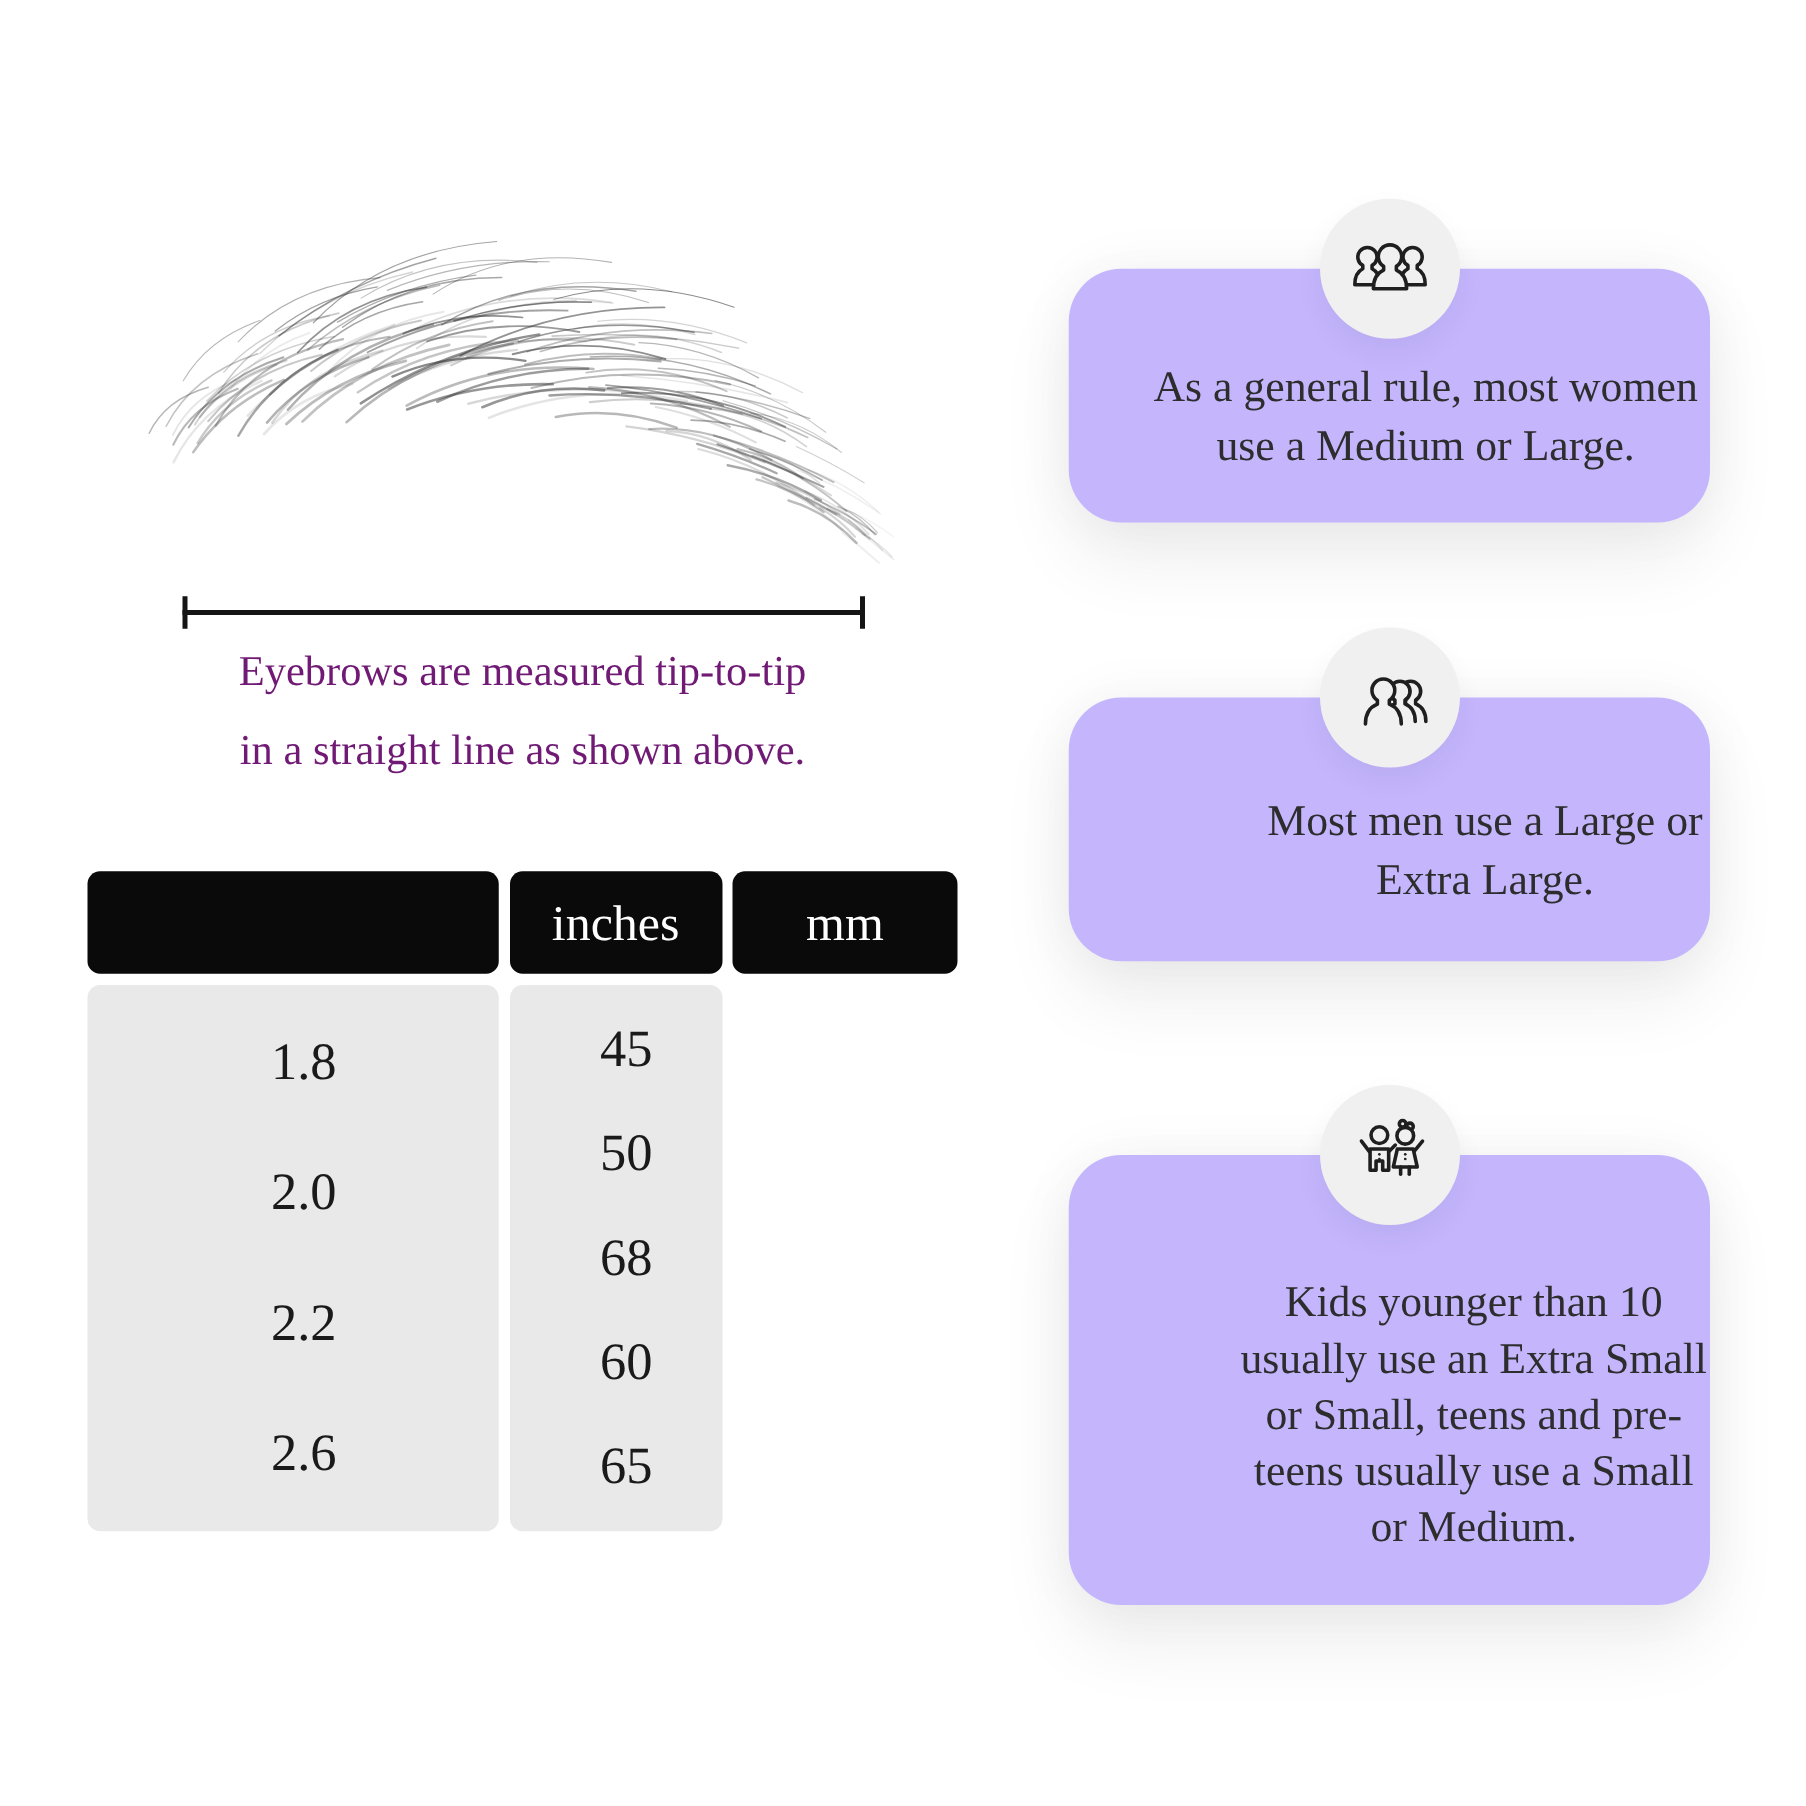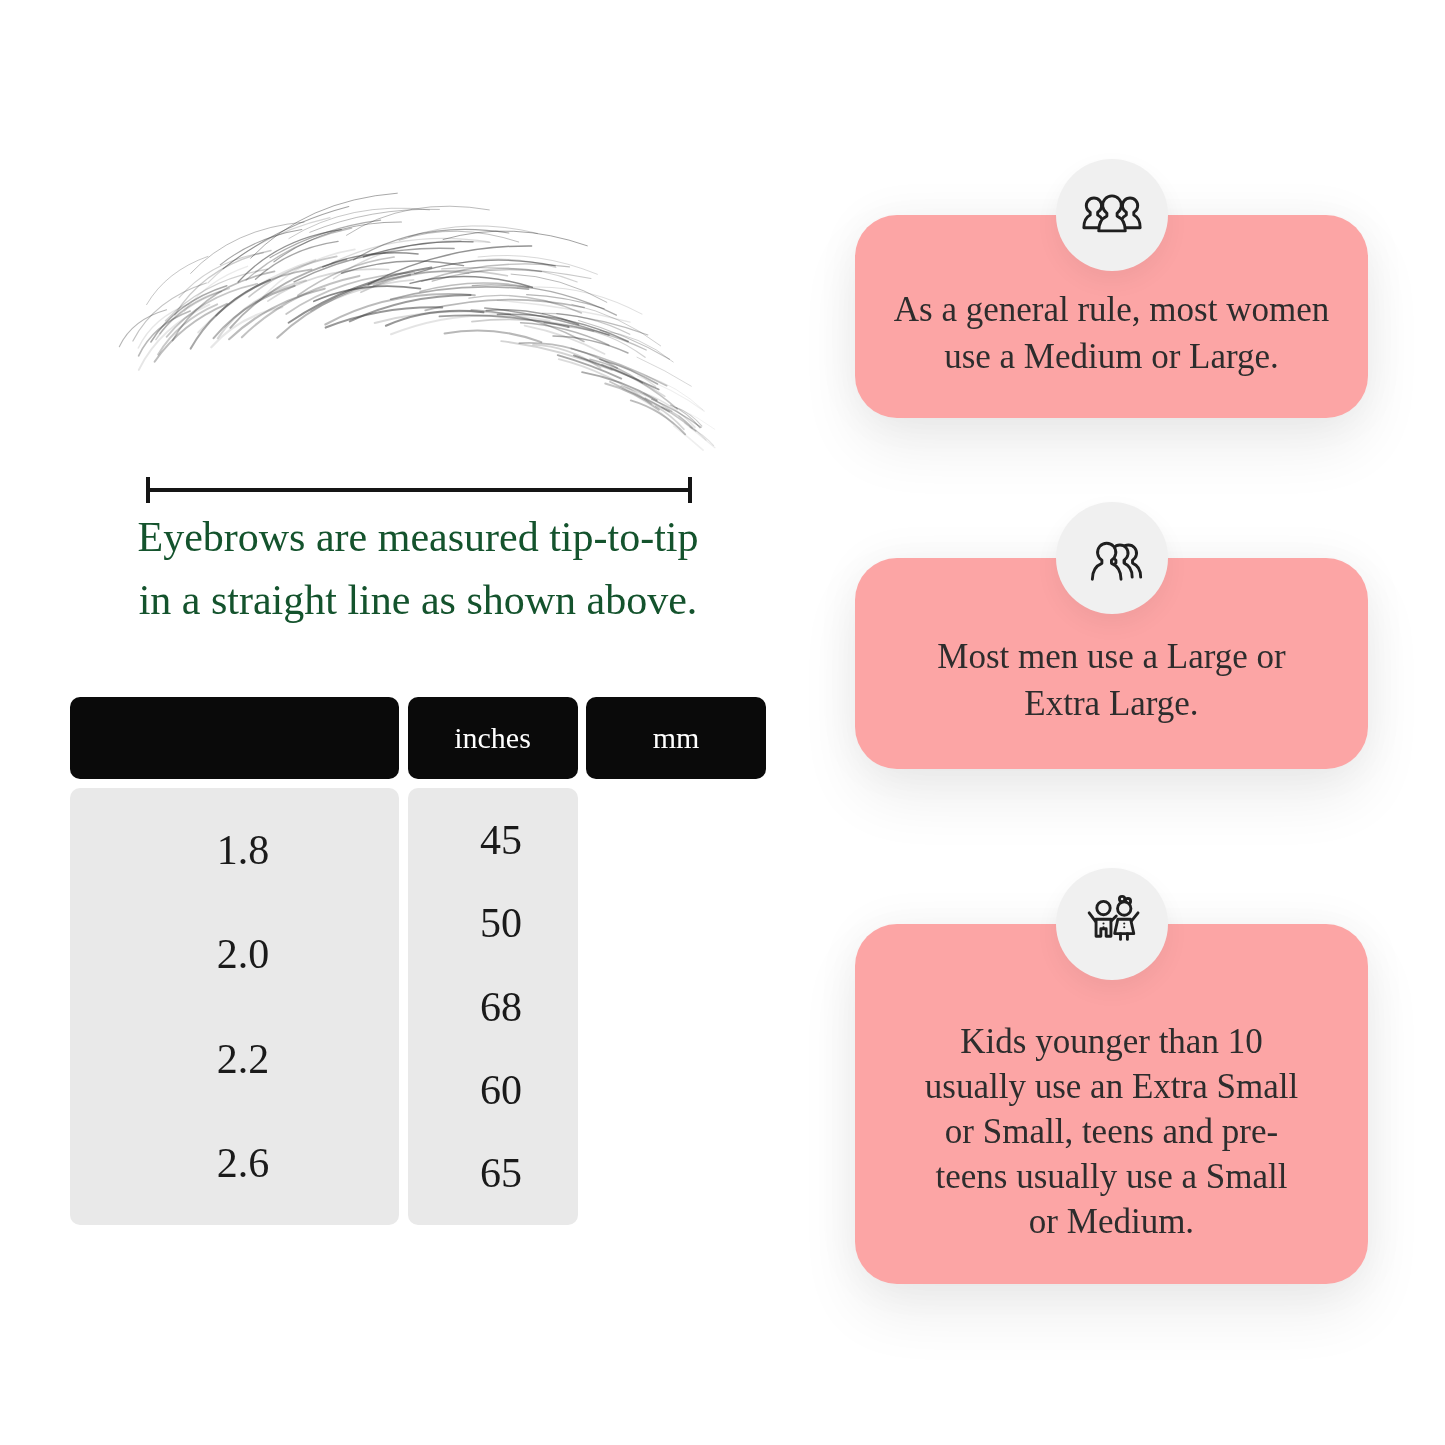--- a/index.html
+++ b/index.html
@@ -8,40 +8,40 @@
 
   
   .brow-svg{position:absolute;left:105px;top:238px;width:600px;height:210px;overflow:visible;}
 
   .measure-line{position:absolute;left:146px;top:488px;width:546px;height:4px;background:#151515;}
   .measure-cap{position:absolute;top:-11px;width:4px;height:26px;background:#151515;}
   .measure-cap.left{left:0;}
   .measure-cap.right{right:0;}
 
   .caption{position:absolute;left:88px;top:506px;width:660px;text-align:center;
-           font-size:42px;line-height:63px;color:#14532d;}
+           font-size:34px;line-height:63px;color:#701a75;}
 
   
   .size-table{position:absolute;left:70px;top:697px;width:696px;height:528px;}
   .th-row{position:absolute;top:0;left:0;width:696px;height:82px;display:grid;
           grid-template-columns:329px 170px 180px;column-gap:8.5px;}
-  .th{background:#0a0a0a;border-radius:10px;color:#ffffff;font-size:30px;
+  .th{background:#0a0a0a;border-radius:10px;color:#ffffff;font-size:40px;
       display:flex;align-items:center;justify-content:center;}
   .tbody{position:absolute;top:91px;left:0;width:696px;height:437px;display:grid;
          grid-template-columns:329px 170px 180px;column-gap:8.5px;}
   .tcol{background:#e9e9e9;border-radius:10px;display:flex;flex-direction:column;
         padding:10px 0;}
   .tcell{flex:1;display:flex;align-items:center;font-size:42px;color:#1a1a1a;padding-left:17px;}
   .tcol.labels .tcell{justify-content:flex-start;padding-left:58px;}
   .tcol.nums .tcell{justify-content:center;}
 
   
-  .card{position:absolute;left:855px;width:513px;background:#fca5a5;border-radius:42px;
+  .card{position:absolute;left:855px;width:513px;background:#c4b5fd;border-radius:42px;
         box-shadow:0 30px 60px rgba(0,0,0,0.07),0 0 45px rgba(0,0,0,0.05);
-        display:flex;justify-content:center;}
+        display:flex;justify-content:flex-end;}
   .card-text{align-self:center;margin-top:32px;text-align:center;font-size:35px;
              line-height:47px;color:#2d2d2d;}
   #card-women{top:215px;height:203px;}
   #card-men{top:558px;height:211px;}
   #card-kids{top:924px;height:360px;}
   #card-women .card-text{max-width:455px;}
   #card-men .card-text{max-width:360px;}
   #card-kids .card-text{max-width:378px;line-height:45px;margin-top:54px;}
 
   .badge{position:absolute;top:-56px;left:50%;transform:translateX(-50%);

